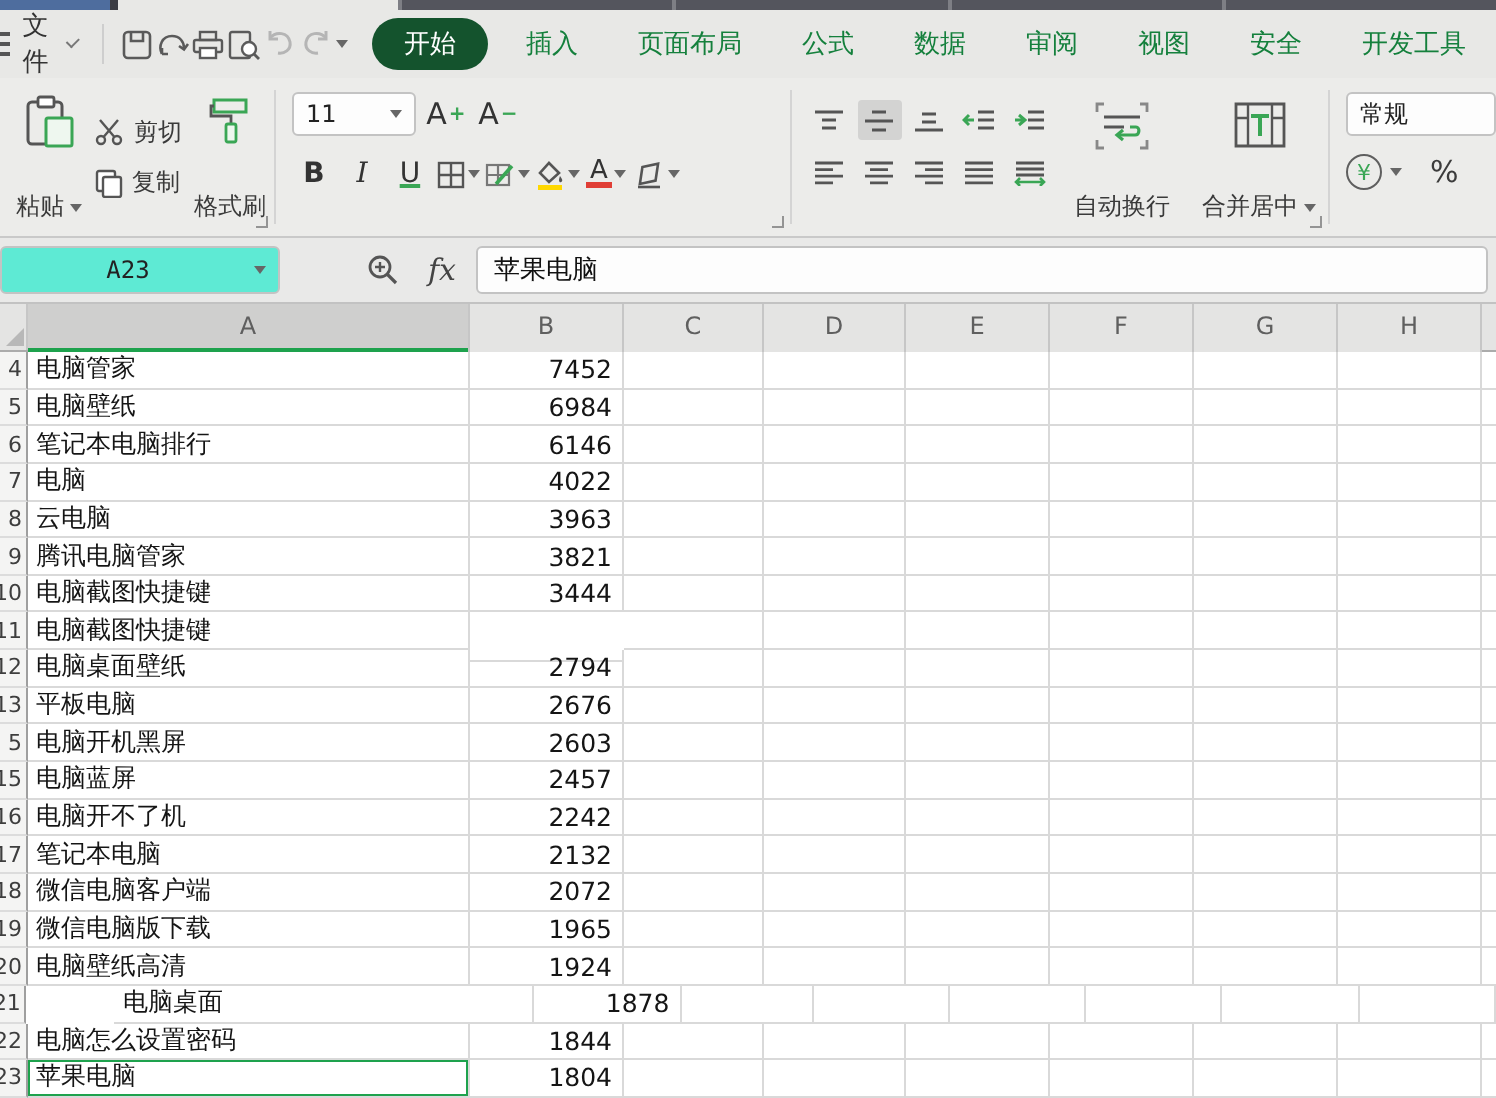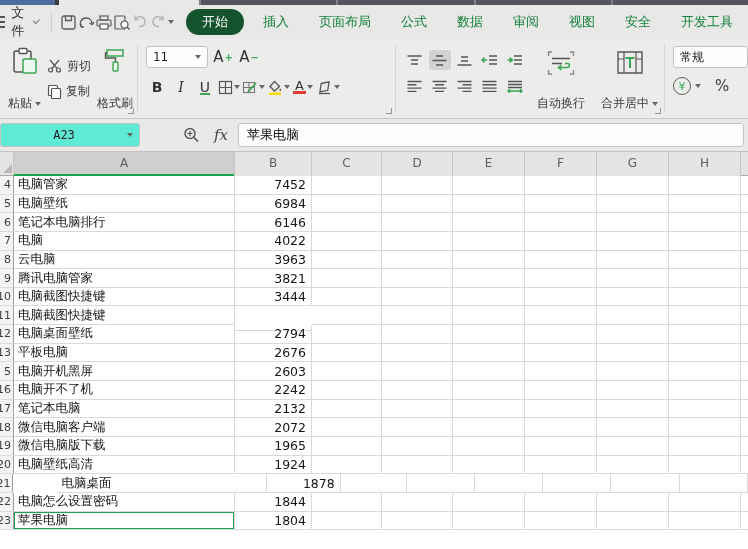--- a/index.html
+++ b/index.html
@@ -517,20 +517,32 @@
         <div class="cell cb" style="width: 77px;">2603</div>
         <div class="cell" style="width: 70px;"></div>
         <div class="cell" style="width: 71px;"></div>
         <div class="cell" style="width: 72px;"></div>
         <div class="cell" style="width: 72px;"></div>
         <div class="cell" style="width: 72px;"></div>
         <div class="cell" style="width: 72px;"></div>
         <div class="cell sliver"></div>
       </div>
       <div class="grow">
+        <div class="rnum">15</div>
+        <div class="cell ca" style="width: 221px;">电脑蓝屏</div>
+        <div class="cell cb" style="width: 77px;">2457</div>
+        <div class="cell" style="width: 70px;"></div>
+        <div class="cell" style="width: 71px;"></div>
+        <div class="cell" style="width: 72px;"></div>
+        <div class="cell" style="width: 72px;"></div>
+        <div class="cell" style="width: 72px;"></div>
+        <div class="cell" style="width: 72px;"></div>
+        <div class="cell sliver"></div>
+      </div>
+      <div class="grow">
         <div class="rnum">16</div>
         <div class="cell ca" style="width: 221px;">电脑开不了机</div>
         <div class="cell cb" style="width: 77px;">2242</div>
         <div class="cell" style="width: 70px;"></div>
         <div class="cell" style="width: 71px;"></div>
         <div class="cell" style="width: 72px;"></div>
         <div class="cell" style="width: 72px;"></div>
         <div class="cell" style="width: 72px;"></div>
         <div class="cell" style="width: 72px;"></div>
         <div class="cell sliver"></div>

